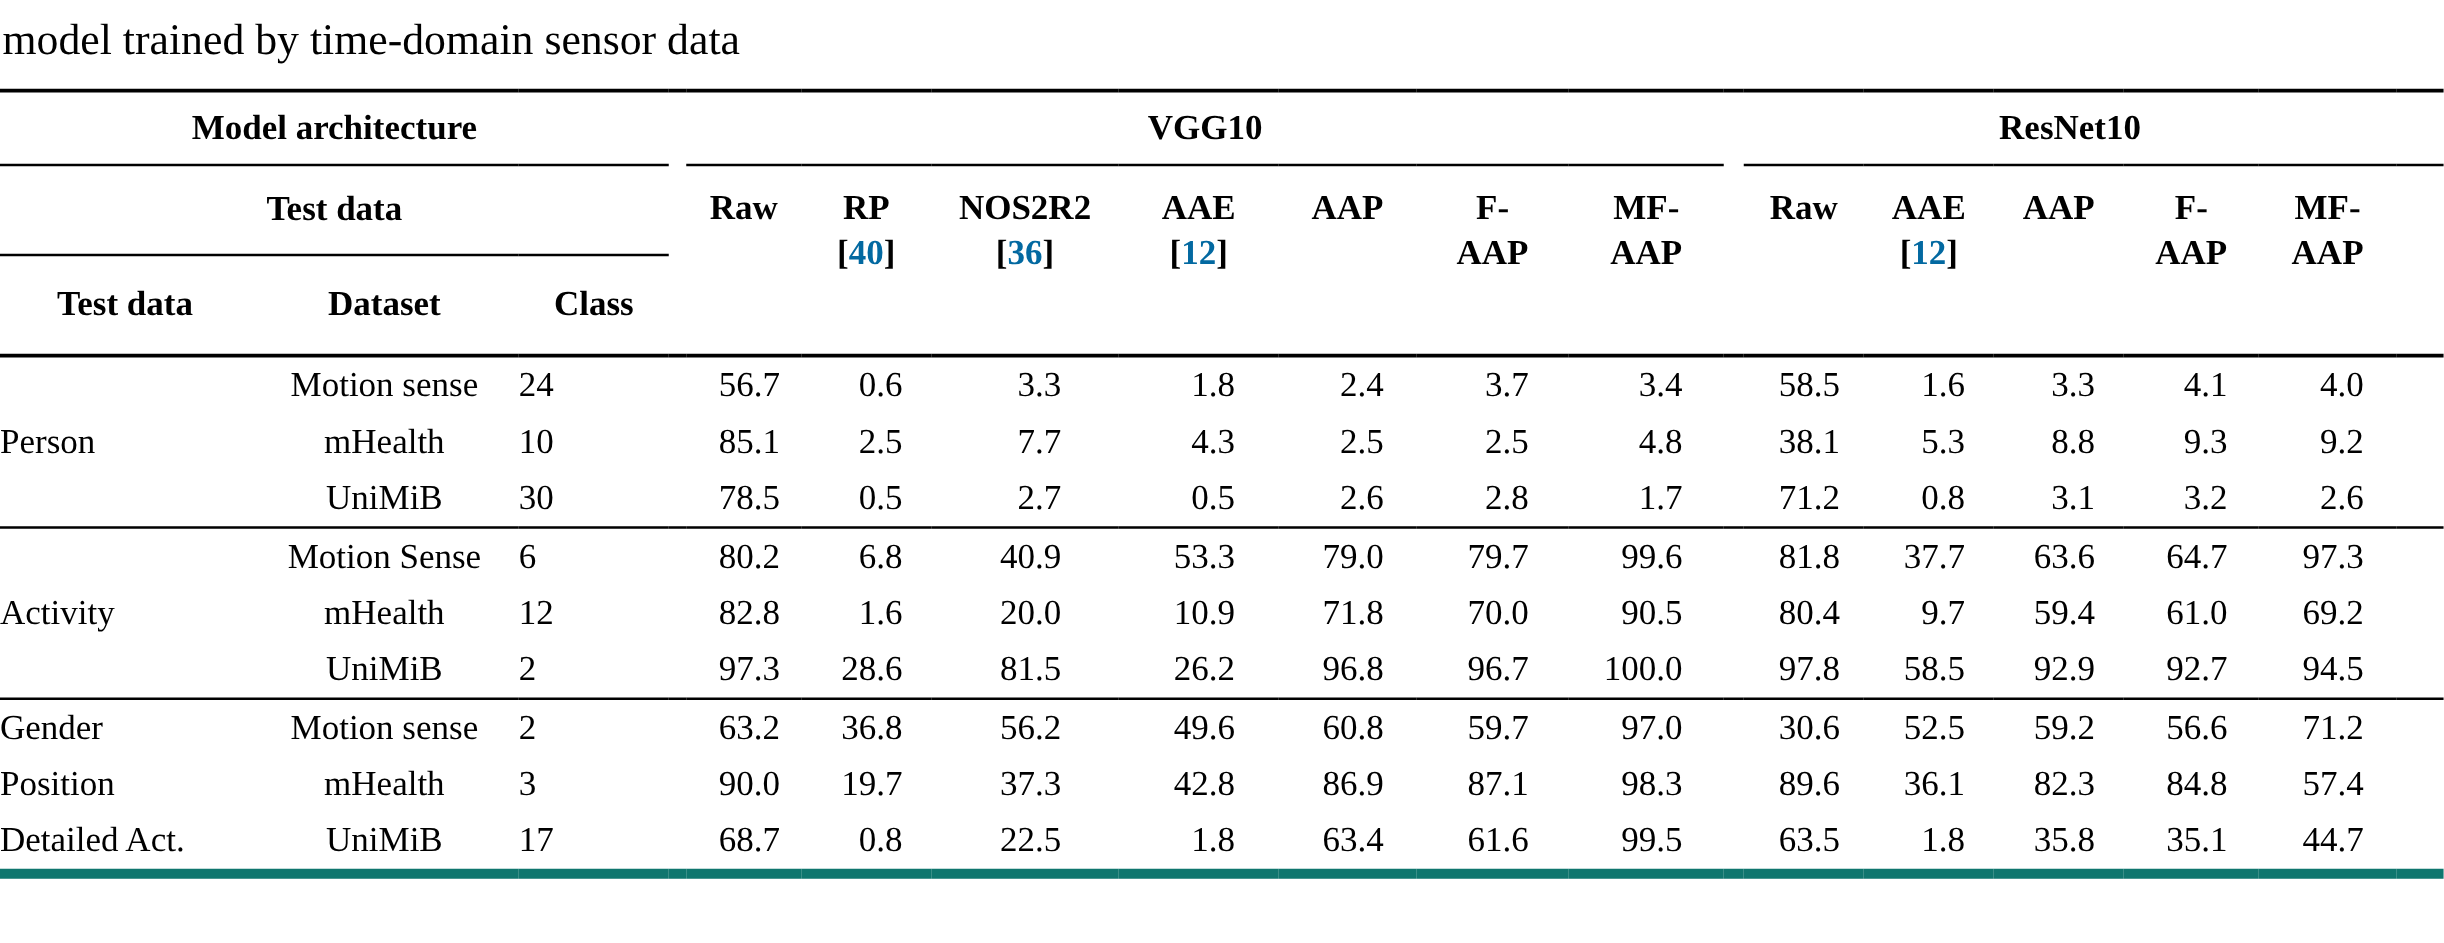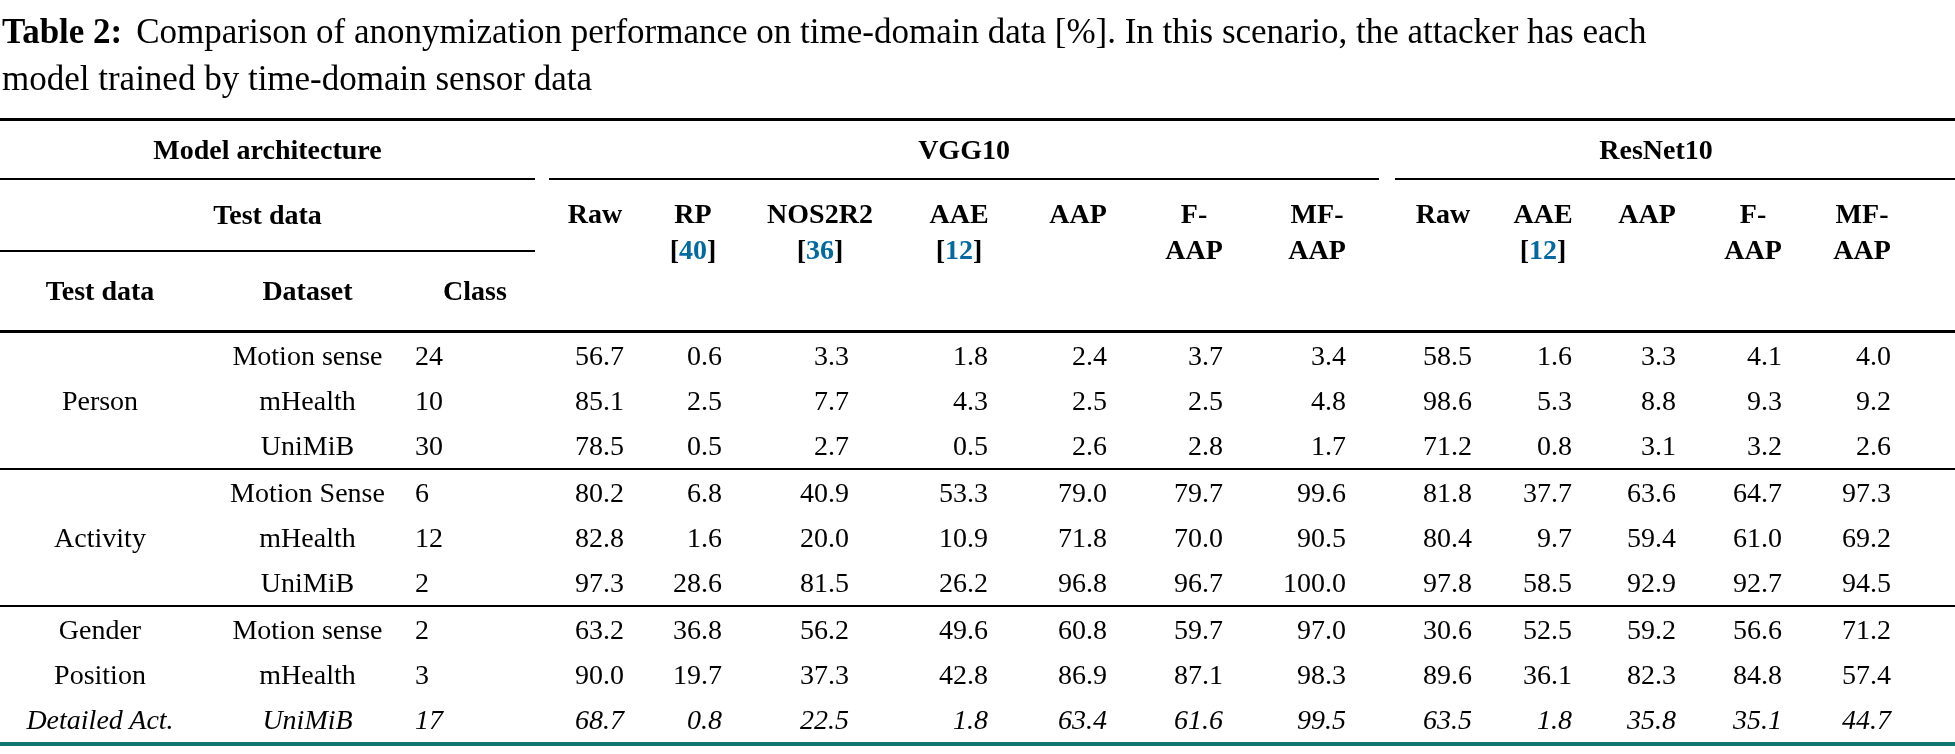--- a/index.html
+++ b/index.html
@@ -11,48 +11,47 @@
   
   table{border-collapse:collapse;table-layout:fixed;width:1955px;margin-top:16px;}
   th,td{padding:0;font-size:28px;font-weight:normal;vertical-align:middle;overflow:hidden;white-space:nowrap;}
   thead th{font-weight:bold;}
   
   .rt{border-top:3px solid #000;}                 
   .cm{border-bottom:2px solid #000;}              
   .cm2{border-bottom:2px solid #000;}             
   tbody tr.r-first td{border-top:3px solid #000;} 
   tbody tr.r-sep td{border-bottom:2px solid #000;}
-  tbody tr.r-last td{border-bottom:4px solid #0f766e;font-style:italic;}
+  tbody tr.r-last td{border-bottom:8px solid #0f766e;}
   td.gl{border-bottom:2px solid #000;}            
   
   tr.ha th{height:57px;text-align:center;}
   tr.hb th.tds{height:70px;text-align:center;}
   tr.hc th{height:78px;text-align:center;}
   th.ch{vertical-align:top;text-align:center;padding-top:16px;}
   th.ch .h1{line-height:36px;min-height:36px;}
   th.ch .h2{line-height:36px;min-height:36px;}
   .cite{color:#0369a1;cursor:pointer;}
   
   tbody td{height:45px;}
-  td.gl,td.lbl{text-align:center;}
+  td.gl,td.lbl{}
   td.ds{text-align:center;}
   td.cl{text-align:left;}
   td.num{text-align:right;}
   .n1{padding-right:17px;} .n2{padding-right:23px;} .n3{padding-right:46px;}
   .n4{padding-right:35px;} .n5{padding-right:26px;} .n6{padding-right:32px;}
   .n7{padding-right:33px;}
   .m1{padding-right:19px;} .m2{padding-right:23px;} .m3{padding-right:23px;}
   .m4{padding-right:25px;} .m5{padding-right:26px;}
   .sp,.end{border-left:none;border-right:none;}
 </style>
 </head>
 <body>
 
 <div class="caption">
-  <div><span class="cap-label">Table 2:</span><span>Comparison of anonymization performance on time-domain data [%]. In this scenario, the attacker has each</span></div>
   <div>model trained by time-domain sensor data</div>
 </div>
 
 <table>
   <colgroup>
     <col style="width:200px">
       <col style="width:215px">
       <col style="width:120px">
     <col style="width:14px">
     <col style="width:92px">
@@ -166,21 +165,21 @@
       <td class="cl">10</td>
       <td class="sp"></td>
       <td class="num n1">85.1</td>
       <td class="num n2">2.5</td>
       <td class="num n3">7.7</td>
       <td class="num n4">4.3</td>
       <td class="num n5">2.5</td>
       <td class="num n6">2.5</td>
       <td class="num n7">4.8</td>
       <td class="sp"></td>
-      <td class="num m1">98.6</td>
+      <td class="num m1">38.1</td>
       <td class="num m2">5.3</td>
       <td class="num m3">8.8</td>
       <td class="num m4">9.3</td>
       <td class="num m5">9.2</td>
       <td class="sp end"></td>
     </tr>
     <tr class="r-sep">
       <td class="ds">UniMiB</td>
       <td class="cl">30</td>
       <td class="sp"></td>

